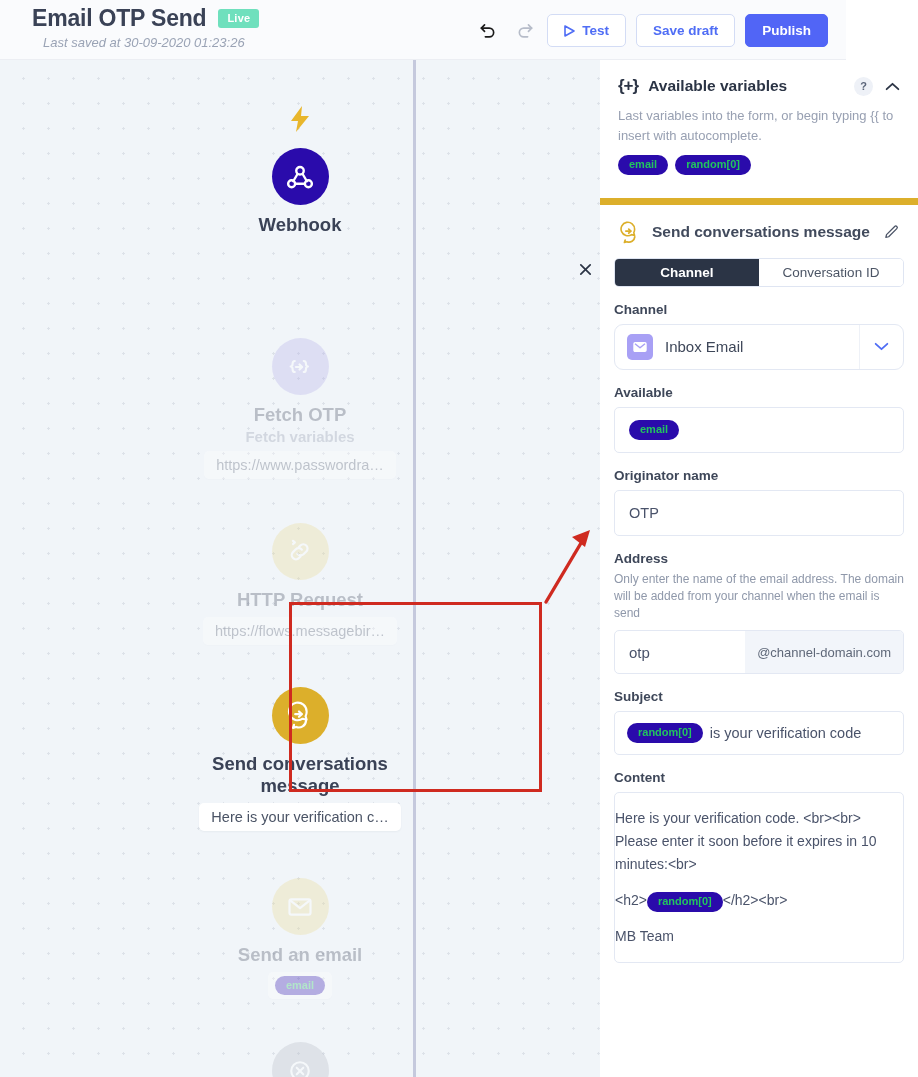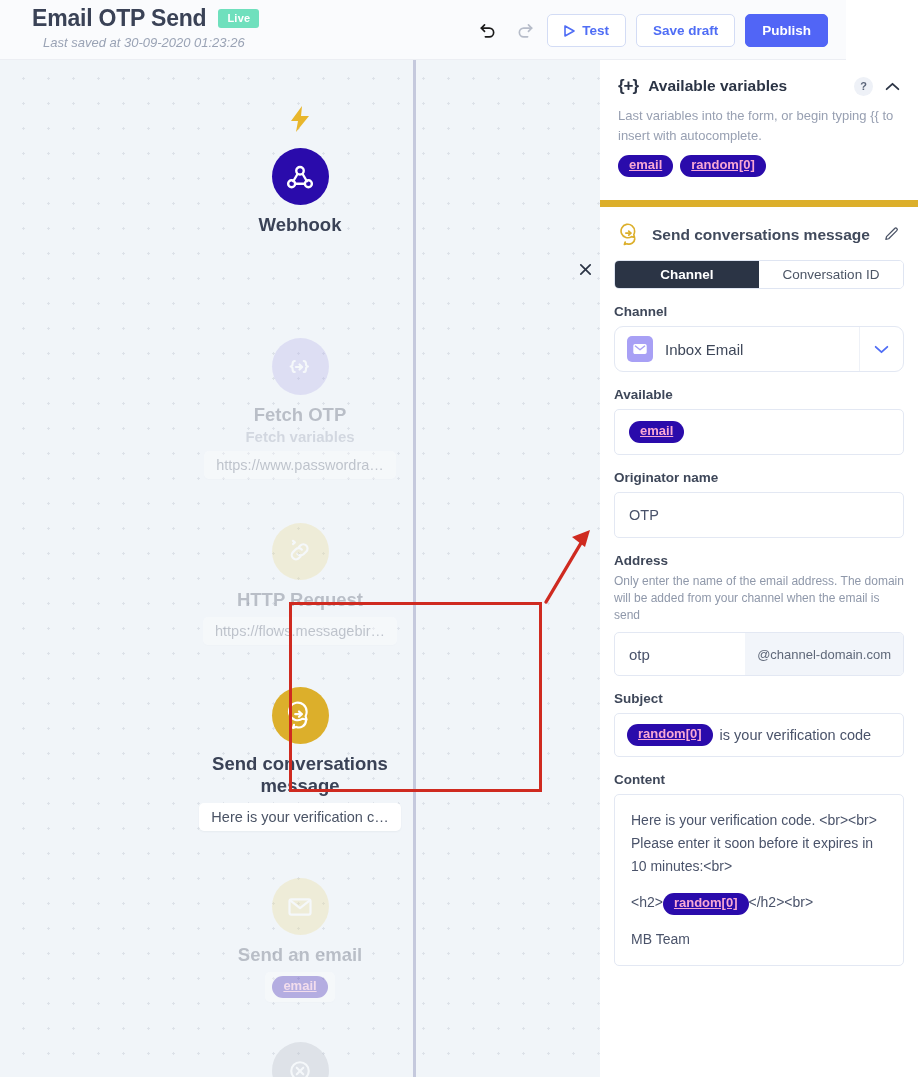--- a/index.html
+++ b/index.html
@@ -80,24 +80,23 @@
     margin-top: 6px; background: #ffffff; border-radius: 5px;
     padding: 6px 12px; font-size: 14.5px; color: #4a5365;
     max-width: 228px; overflow: hidden; text-overflow: ellipsis; white-space: nowrap;
     box-shadow: 0 1px 2px rgba(40,50,80,.05);
   }
   .node-chip.varchip {
     padding: 4px 7px; display: flex; align-items: center;
   }
   .faded { opacity: 0.30; }
   .var-pill {
-    background: #2a0bab; color: #f9a8d4; border-radius: 11px;
-    font-size: 13px; font-weight: 700; padding: 3px 11px 4px; display: inline-block;
+    background: #2a0bab; color: #22c55e; border-radius: 11px;
+    font-size: 11px; font-weight: 700; padding: 3px 11px 4px; display: inline-block;
     line-height: 1.15;
-    text-decoration: underline;
   }
   .bolt { position: absolute; left: 0; top: 46px; width: 600px; text-align: center; }
 
   
   .ann-rect {
     position: absolute; left: 289px; top: 602px; width: 253px; height: 190px;
     border: 3px solid #cf2a20; z-index: 12; pointer-events: none;
   }
   .ann-arrow { position: absolute; left: 530px; top: 520px; z-index: 13; pointer-events: none; }
 
@@ -182,21 +181,21 @@
     background: #f2f5fa; height: 100%; display: flex; align-items: center;
     padding: 0 12px; font-size: 13px; color: #5f6879;
   }
   .subject-box {
     border: 1px solid #e3e8f3; border-radius: 5px; background: #ffffff;
     min-height: 44px; display: flex; align-items: center; padding: 0 12px; gap: 7px;
     font-size: 14.5px; color: #4a536a;
   }
   .content-box {
     border: 1px solid #e3e8f3; border-radius: 5px; background: #ffffff;
-    padding: 14px 16px; font-size: 14px; color: #4a536a; line-height: 1.64;
+    padding: 14px 0; font-size: 14px; color: #4a536a; line-height: 1.64;
     min-height: 160px;
   }
   .content-box p { margin-bottom: 13px; }
   .content-box p:last-child { margin-bottom: 0; }
 </style>
 </head>
 <body>
 
 <div id="app">
 

